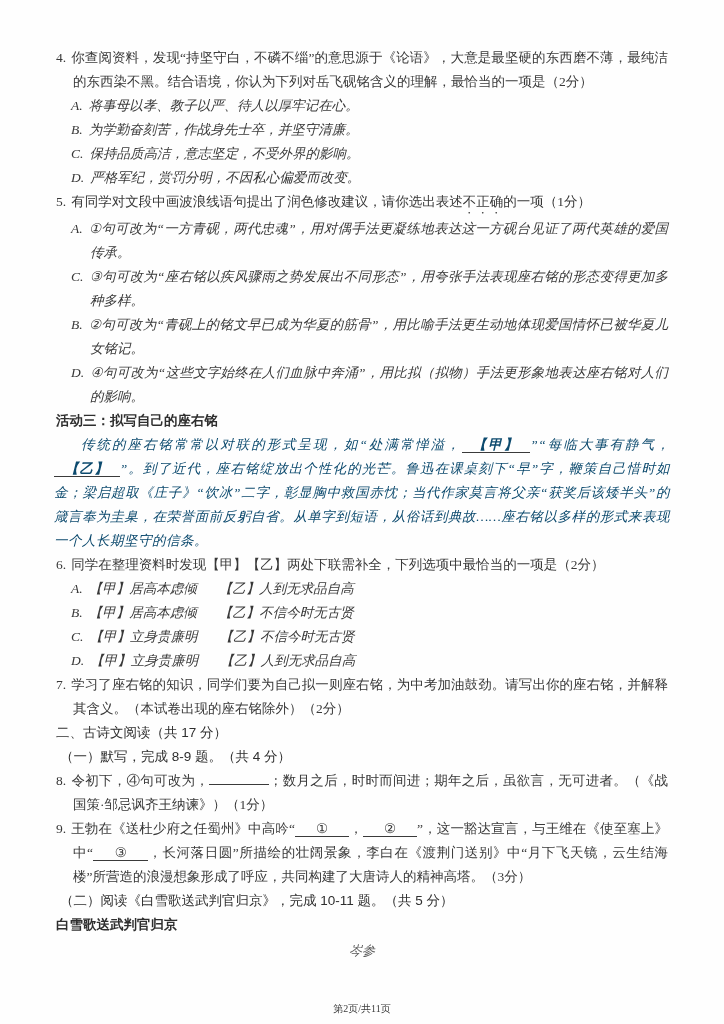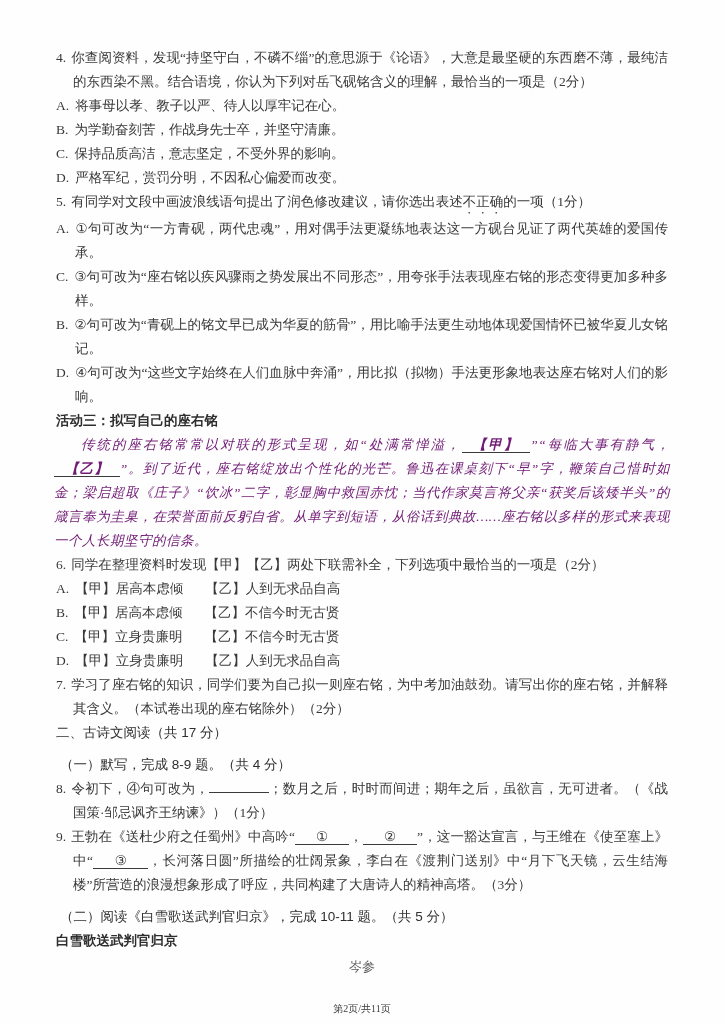--- a/index.html
+++ b/index.html
@@ -5,51 +5,51 @@
   html,body{margin:0;padding:0;background:#ffffff;}
   .page{
     width:724px;height:1024px;box-sizing:border-box;position:relative;
     background:#fefefe;margin:0 auto;overflow:hidden;
     padding:46px 56px 0 56px;
     font-family:"Liberation Serif","DejaVu Serif",serif;
     font-size:13.5px;line-height:24px;color:#383838;
   }
   .q{padding-left:17px;text-indent:-17px;text-align:justify;}
   .qno{margin-right:5px;}
-  .opt{margin-left:0;padding-left:19px;text-indent:-19px;text-align:justify;}
+  .opt{margin-left:15px;padding-left:19px;text-indent:-19px;text-align:justify;font-style:italic;}
   .optno{margin-right:6px;}
   .h-center{
     text-align:left;font-family:"Liberation Sans","DejaVu Sans",sans-serif;
     font-weight:700;color:#2e2e2e;
   }
   .h-left{
     font-family:"Liberation Sans","DejaVu Sans",sans-serif;
     font-weight:400;color:#2e2e2e;text-align:justify;
   }
-  .subhead{margin-left:4px;margin-top:8px;}
+  .subhead{margin-left:4px;}
   .para{
     text-align:justify;text-indent:2em;font-style:italic;
-    color:#701a75;letter-spacing:0.5px;margin-left:-2px;margin-right:-2px;
+    color:#0c4a6e;letter-spacing:0.5px;margin-left:-2px;margin-right:-2px;
   }
   .blank-g{
     border-bottom:1.4px solid #3a3a3a;padding:0 11px;font-weight:600;
   }
   .emph{
     -webkit-text-emphasis:filled dot;-webkit-text-emphasis-position:under right;
     text-emphasis:filled dot;text-emphasis-position:under right;
   }
   .blank-line{
     display:inline-block;width:60px;height:14px;
     border-bottom:1.2px solid #3a3a3a;vertical-align:baseline;
   }
   .blank-num{border-bottom:1.2px solid #3a3a3a;padding:0 21px;}
   .q6-gap{display:inline-block;width:22px;}
   .poem-title{margin-top:1px;font-family:Liberation Mono, monospace;}
   .poem-author{
-    text-align:center;color:#5a5a5a;font-size:13px;margin-top:1px;
+    text-align:center;font-style:italic;color:#5a5a5a;font-size:13px;margin-top:1px;
   }
   .footer{
     position:absolute;left:0;right:0;top:997px;text-align:center;
     font-size:10px;color:#3c3c3c;
   }
 </style>
 </head>
 <body>
 
 <div class="page">

